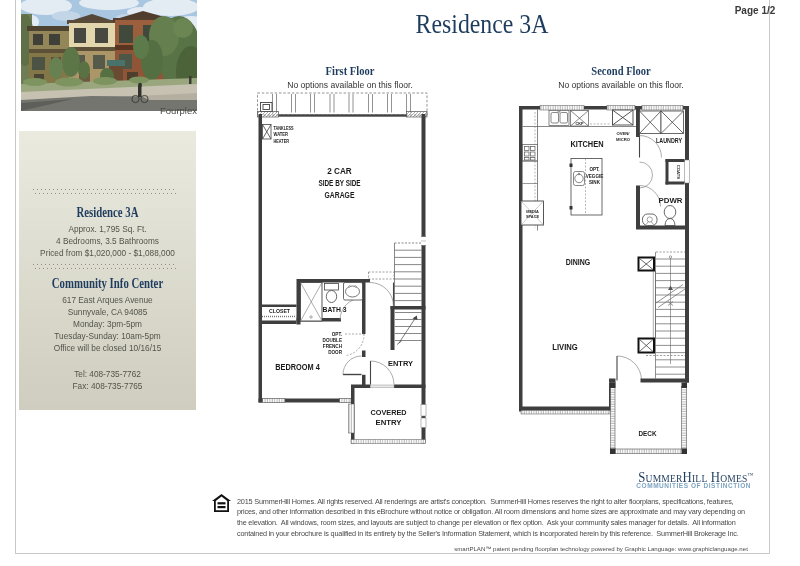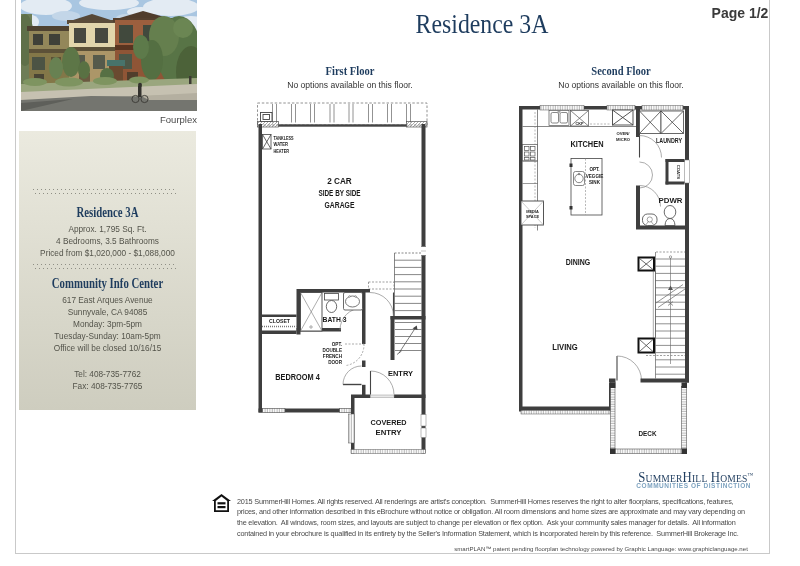--- a/index.html
+++ b/index.html
@@ -103,51 +103,51 @@
 
   <rect x="117" y="86" width="3.5" height="11" fill="#33322e"></rect>
   <ellipse cx="119" cy="85" rx="2" ry="2.2" fill="#33322e"></ellipse>
   <circle cx="114.5" cy="99" r="3.6" fill="none" stroke="#3a3934" stroke-width="0.9"></circle>
   <circle cx="123.5" cy="99" r="3.6" fill="none" stroke="#3a3934" stroke-width="0.9"></circle>
 
   <rect x="168" y="76" width="2.5" height="8" fill="#3c3a34"></rect>
 </svg>
 </div>
 
-<div class="abs" style="left:97px;top:114px;width:100px;text-align:right;font-size:9.5px;color:#4a4a4a;">Fourplex</div>
+<div class="abs" style="left:97px;top:105px;width:100px;text-align:right;font-size:9.5px;color:#4a4a4a;">Fourplex</div>
 
 <div class="abs" style="left:19px;top:131px;width:177px;height:279px;background:linear-gradient(#ebeadf,#cecdbf);"></div>
 
 <div class="abs" style="left:33px;top:189px;width:144px;height:5px;background-image:repeating-linear-gradient(90deg,#8f8f85 0 1px,transparent 1px 4px),repeating-linear-gradient(90deg,#8f8f85 0 1px,transparent 1px 4px);background-size:100% 1px,100% 1px;background-position:0 0,2px 4px;background-repeat:no-repeat;"></div>
 
 <div class="abs serif navy" style="left:19px;top:205px;width:177px;text-align:center;font-size:14px;font-weight:bold;transform:scaleX(0.77);">Residence 3A</div>
 
 <div class="abs" style="left:19px;top:224px;width:177px;text-align:center;font-size:9.3px;line-height:11.9px;color:#53534a;transform:scaleX(0.89);">Approx. 1,795 Sq. Ft.<br>4 Bedrooms, 3.5 Bathrooms<br>Priced from $1,020,000 - $1,088,000</div>
 
 <div class="abs" style="left:33px;top:264px;width:144px;height:5px;background-image:repeating-linear-gradient(90deg,#8f8f85 0 1px,transparent 1px 4px),repeating-linear-gradient(90deg,#8f8f85 0 1px,transparent 1px 4px);background-size:100% 1px,100% 1px;background-position:0 0,2px 4px;background-repeat:no-repeat;"></div>
 
 <div class="abs serif navy" style="left:19px;top:276px;width:177px;text-align:center;font-size:14px;font-weight:bold;transform:scaleX(0.77);">Community Info Center</div>
 
 <div class="abs" style="left:19px;top:295px;width:177px;text-align:center;font-size:9.3px;line-height:11.9px;color:#53534a;transform:scaleX(0.89);">617 East Arques Avenue<br>Sunnyvale, CA 94085<br>Monday: 3pm-5pm<br>Tuesday-Sunday: 10am-5pm<br>Office will be closed 10/16/15</div>
 
 <div class="abs" style="left:19px;top:369px;width:177px;text-align:center;font-size:9.3px;line-height:11.9px;color:#53534a;transform:scaleX(0.89);">Tel: 408-735-7762<br>Fax: 408-735-7765</div>
 
 <div class="abs serif navy" style="left:282px;top:8px;width:400px;text-align:center;font-size:28px;transform:scaleX(0.85);">Residence 3A</div>
 
-<div class="abs" style="left:710px;top:5px;width:60px;text-align:center;font-size:14px;font-weight:bold;color:#3a3a3a;">Page 1/2</div>
+<div class="abs" style="left:725px;top:5px;width:60px;text-align:center;font-size:10px;font-weight:bold;color:#3a3a3a;">Page 1/2</div>
 
 <div class="abs serif navy" style="left:250px;top:63px;width:200px;text-align:center;font-size:13.5px;font-weight:bold;transform:scaleX(0.78);">First Floor</div>
 
 <div class="abs" style="left:250px;top:79px;width:200px;text-align:center;font-size:9.5px;color:#333;transform:scaleX(0.9);">No options available on this floor.</div>
 
 <div class="abs serif navy" style="left:521px;top:63px;width:200px;text-align:center;font-size:13.5px;font-weight:bold;transform:scaleX(0.78);">Second Floor</div>
 
 <div class="abs" style="left:521px;top:79px;width:200px;text-align:center;font-size:9.5px;color:#333;transform:scaleX(0.9);">No options available on this floor.</div>
 
-<div class="abs" style="left:250px;top:98px;width:184px;height:360px;">
+<div class="abs" style="left:250px;top:88px;width:184px;height:360px;">
 <svg width="184" height="360" viewBox="250 98 184 360" xmlns="http://www.w3.org/2000/svg" id="ff">
 <defs>
   <pattern id="diag" width="3" height="3" patternUnits="userSpaceOnUse">
     <path d="M0,3 L3,0" stroke="#888" stroke-width="0.7"></path>
   </pattern>
   <pattern id="wnd" width="2.4" height="8" patternUnits="userSpaceOnUse">
     <rect width="2.4" height="8" fill="#fff"></rect>
     <line x1="1" y1="0" x2="1" y2="8" stroke="#777" stroke-width="0.6"></line>
   </pattern>
 </defs>

